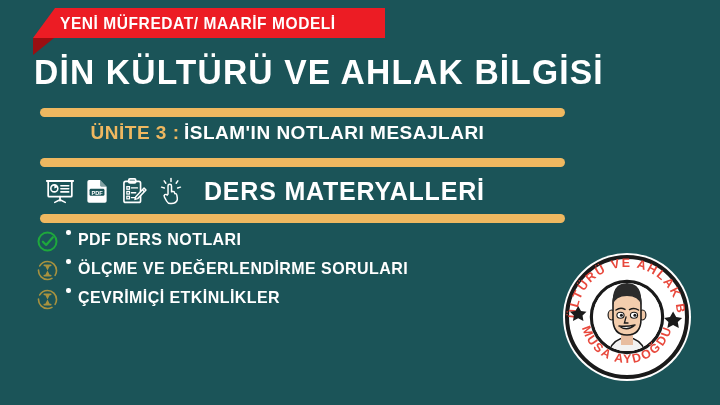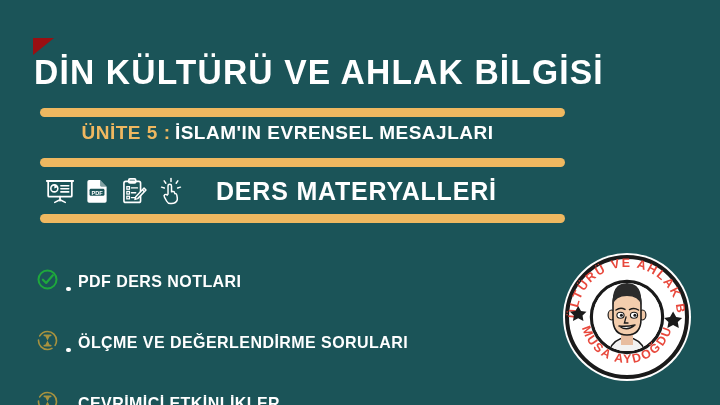--- a/index.html
+++ b/index.html
@@ -129,40 +129,39 @@
     gap: 9px;
     z-index: 4;
   }
   .mat-icon {
     width: 28px;
     height: 28px;
     display: block;
     flex: 0 0 auto;
   }
   .materials-label {
-    margin-left: 22px;
+    margin-left: 10px;
     font-size: 25px;
     font-weight: bold;
     letter-spacing: 0.8px;
     color: #ffffff;
     white-space: nowrap;
   }
 
   
   .list {
     position: absolute;
     left: 36px;
     top: 230px;
     z-index: 4;
   }
   .list-item {
     display: flex;
-    align-items: flex-end;
+    align-items: flex-start;
     height: 29px;
-    margin-top: 32px;
   }
   .status-icon {
     width: 23px;
     height: 23px;
     flex: 0 0 auto;
     display: block;
   }
   .dot {
     width: 4.5px;
     height: 4.5px;
@@ -204,29 +203,32 @@
   }
   .teacher-logo svg { display: block; width: 100%; height: 100%; }
 </style>
 </head>
 <body>
 
 <div id="poster">
 
   <div class="ribbon-wrap">
     <div class="ribbon-fold"></div>
+    <div class="ribbon-body">
+      <span class="ribbon-text">YENİ MÜFREDAT/ MAARİF MODELİ</span>
+    </div>
   </div>
 
   <div class="main-title">DİN KÜLTÜRÜ VE AHLAK BİLGİSİ</div>
 
   <div class="bar bar-1"></div>
 
   <div class="unit-line">
-    <span class="u-num">ÜNİTE 5 :</span>
-    <span class="u-name">İSLAM'IN EVRENSEL MESAJLARI</span>
+    <span class="u-num">ÜNİTE 3 :</span>
+    <span class="u-name">İSLAM'IN NOTLARI MESAJLARI</span>
   </div>
 
   <div class="bar bar-2"></div>
 
   <div class="materials-row">
 
     <svg class="mat-icon" viewBox="0 0 32 32">
       <rect x="2.5" y="4.5" width="27" height="18" rx="1.2" fill="none" stroke="#ffffff" stroke-width="2"></rect>
       <line x1="1" y1="4.5" x2="31" y2="4.5" stroke="#ffffff" stroke-width="2.4" stroke-linecap="round"></line>
       <path d="M16 22.5 L16 27" stroke="#ffffff" stroke-width="2" stroke-linecap="round"></path>

